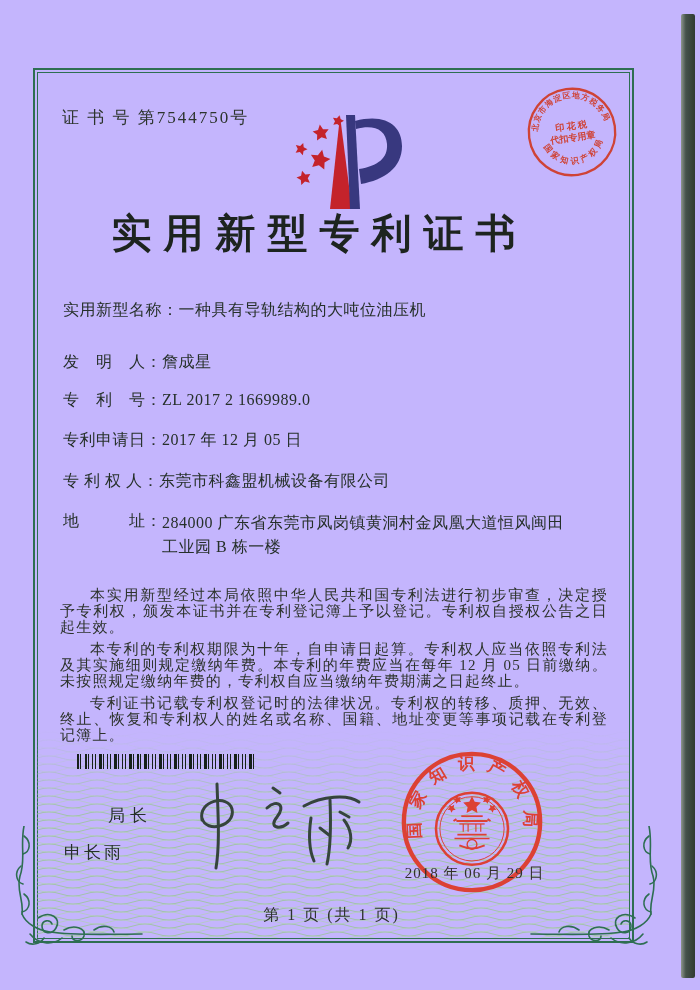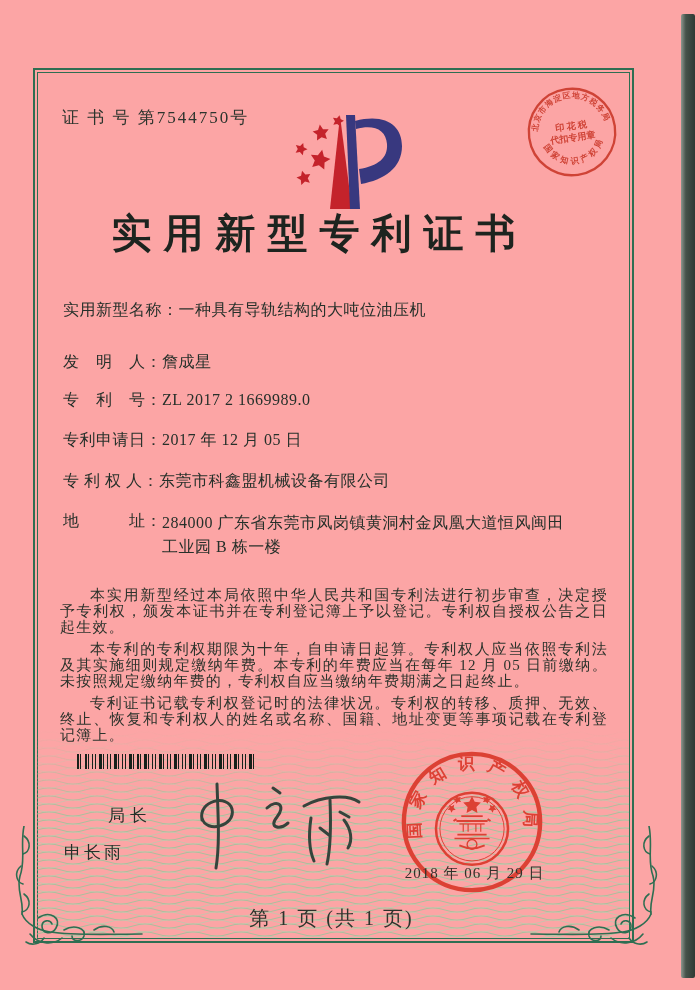--- a/index.html
+++ b/index.html
@@ -1,16 +1,16 @@
 <!DOCTYPE html>
 <html><head>
 <meta charset="utf-8">
 <style>
   html,body{margin:0;padding:0;width:700px;height:990px;overflow:hidden;background:#e9e8e4;}
-  .paper{position:absolute;left:0;top:0;width:700px;height:990px;background:#fca5a5;
+  .paper{position:absolute;left:0;top:0;width:700px;height:990px;background:#c4b5fd;
          font-family:"Liberation Serif","DejaVu Serif",serif;color:#26302a;}
   .scan-band{position:absolute;left:681px;top:14px;width:14px;height:964px;
              background:linear-gradient(90deg,#8d978e 0%,#45524a 35%,#2f3a33 100%);border-radius:2px;}
   .frame{position:absolute;left:33px;top:68px;width:597px;height:871px;border:2.5px solid #2e6e52;}
   .frame-inner{position:absolute;inset:2px;border:1px solid #2e6e52;}
   .cert-number{position:absolute;left:62px;top:106px;font-size:17px;letter-spacing:2px;color:#2c342d;}
   .logo{position:absolute;left:288px;top:112px;}
   .title{position:absolute;left:33px;top:206px;width:561px;text-align:center;
          font-size:40px;font-weight:bold;letter-spacing:12px;text-indent:12px;color:#1d241f;}
   .field-row{position:absolute;left:63px;font-size:16px;letter-spacing:.5px;white-space:nowrap;}
@@ -27,21 +27,21 @@
              #17201a 7.5px,#17201a 10px,transparent 10px,transparent 11.5px,
              #17201a 11.5px,#17201a 12.5px,transparent 12.5px,transparent 15px);}
   .officer-title{position:absolute;left:64px;top:804px;font-size:17px;letter-spacing:5px;margin-left:44px;}
   .officer-name{position:absolute;left:64px;top:841px;font-size:17px;letter-spacing:3px;}
   .signature{position:absolute;left:172px;top:776px;}
   .tax-seal{position:absolute;left:524px;top:84px;}
   .official-seal{position:absolute;left:399px;top:749px;}
   .seal-date{position:absolute;left:392px;top:864px;width:165px;text-align:center;
              font-size:15px;letter-spacing:1px;color:#33302a;}
   .footer{position:absolute;left:33px;top:905px;width:597px;text-align:center;
-          font-size:20px;letter-spacing:2px;color:#2d332c;}
+          font-size:16px;letter-spacing:2px;color:#2d332c;}
   .guilloche{position:absolute;left:37px;top:730px;}
   .corner{position:absolute;top:826px;}
   .corner.left{left:10px;}
   .corner.right{left:528px;transform:scaleX(-1);}
   svg text{font-family:"Liberation Serif","DejaVu Serif",serif;}
 </style>
 </head>
 <body>
 
 <div class="paper">

